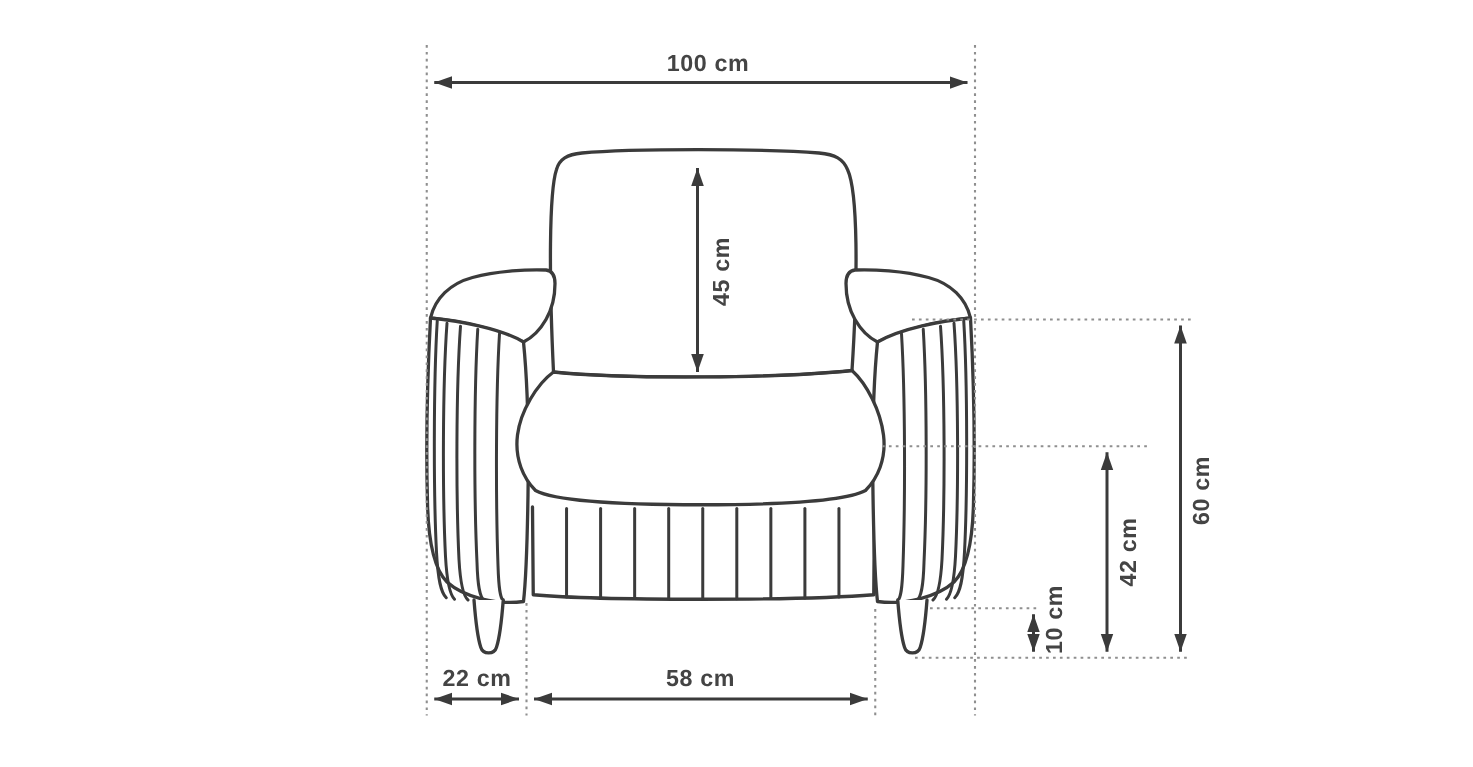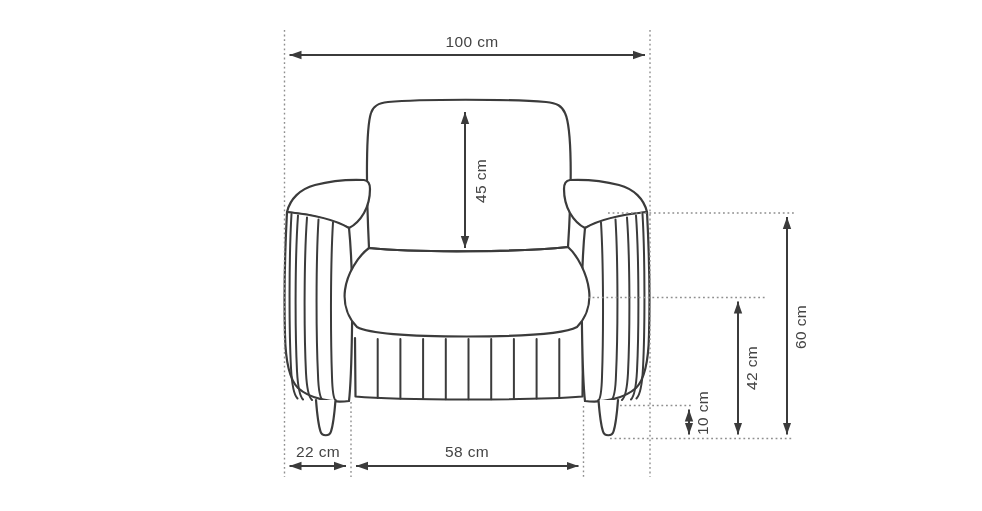--- a/index.html
+++ b/index.html
@@ -8,20 +8,21 @@
     background: #ffffff;
     width: 982px;
     height: 511px;
     overflow: hidden;
   }
   .stage {
     position: relative;
     width: 982px;
     height: 511px;
     background: #ffffff;
+    font-weight: bold;
   }
   svg { display: block; }
   
   .outline {
     fill: #ffffff;
     stroke: #3b3b3b;
     stroke-width: 2.2;
     stroke-linejoin: round;
     stroke-linecap: round;
   }

